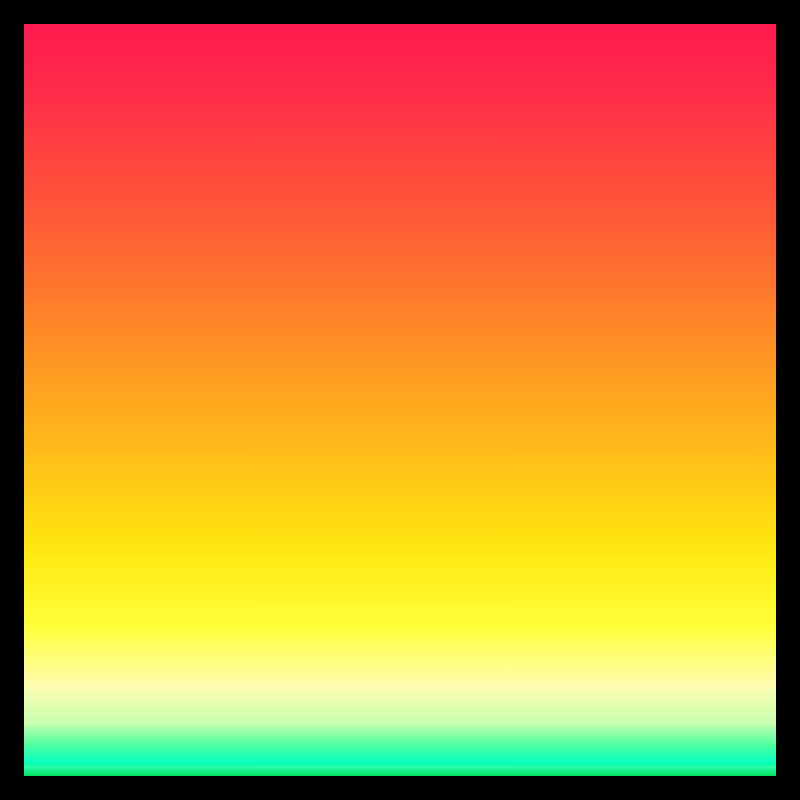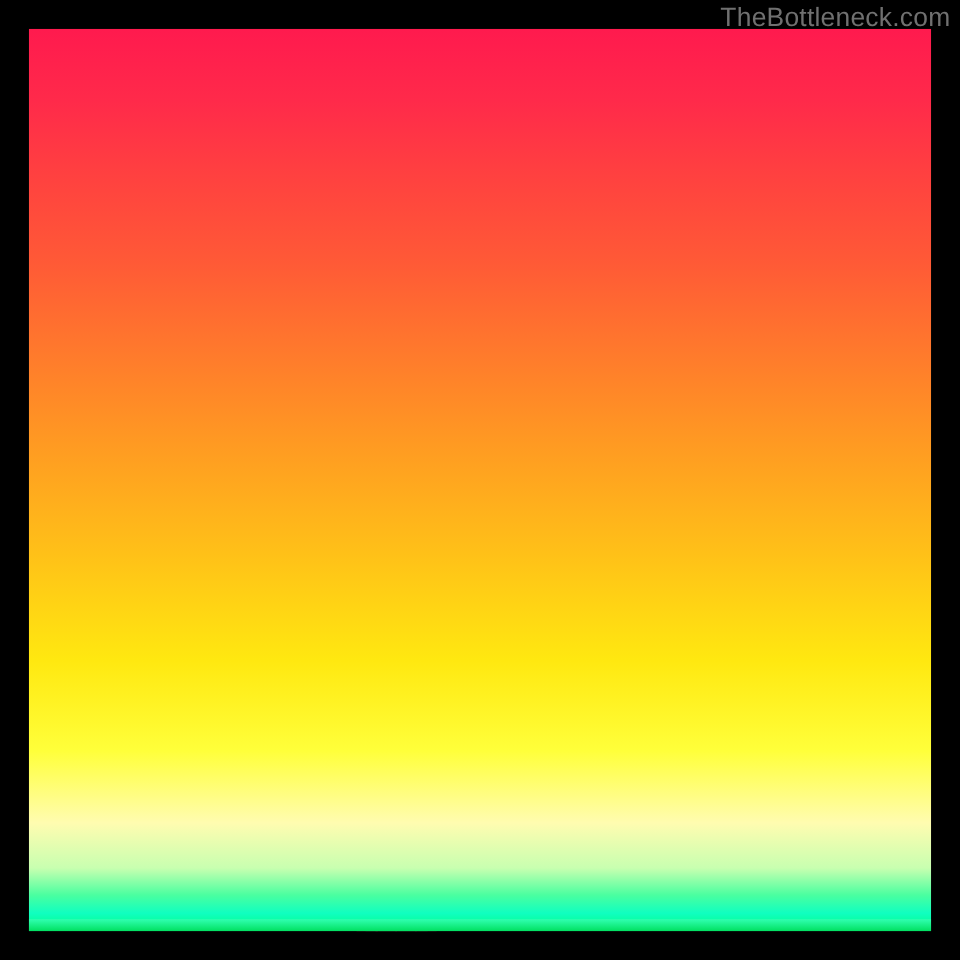--- a/index.html
+++ b/index.html
@@ -62,21 +62,20 @@
     font-size: 22px;
     letter-spacing: 0.2px;
     user-select: none;
   }
   svg { display: block; }
 </style>
 </head>
 <body>
 
 <div class="frame">
-  <div class="watermark">TheBottleneck.com</div>
   <div class="plot">
     <div class="gradient"></div>
     <div class="green-edge"></div>
     <svg id="chart-svg" width="752" height="752" viewBox="0 0 752 752">
         <path d="M 22.56 0 C 26.6208 17.596799999999998, 35.6448 59.85919999999998, 45.12 97.75999999999999 C 54.5952 135.6608, 64.3712 171.30560000000006, 75.2 210.56000000000006 C 86.0288 249.81440000000006, 94.45120000000001 280.6464, 105.28000000000002 315.84000000000003 C 116.10880000000002 351.03360000000004, 124.53119999999998 374.9472, 135.35999999999999 406.08 C 146.1888 437.21279999999996, 155.9648 463.0816, 165.44 488.8 C 174.9152 514.5184, 179.8784 528.6560000000001, 188 548.96 C 196.1216 569.264, 203.79200000000003 585.3568, 210.56000000000003 601.6 C 217.32800000000003 617.8432, 220.1856 625.6640000000001, 225.6 639.2 C 231.0144 652.736, 235.9024 665.9712, 240.64000000000001 676.8 C 245.37760000000003 687.6288, 247.85920000000002 691.2384, 251.92000000000002 699.36 C 255.98080000000002 707.4816000000001, 259.816 715.8288, 263.2 721.92 C 266.584 728.0111999999999, 268.01279999999997 729.1392000000001, 270.71999999999997 733.2 C 273.42719999999997 737.2608, 276.2096 741.096, 278.24 744.48 C 280.2704 747.864, 281.3232 750.6464, 282 752" fill="none" stroke="#000000" stroke-width="2.5" stroke-linecap="round"></path>
         <path d="M 330.88 752 C 332.2336 749.9696, 335.69280000000003 745.4576000000001, 338.40000000000003 740.72 C 341.10720000000003 735.9824, 341.85920000000004 733.1247999999999, 345.92 725.68 C 349.9808 718.2352, 355.5456 709.5120000000001, 360.96 699.36 C 366.3744 689.208, 369.23199999999997 681.4624, 376 669.28 C 382.76800000000003 657.0975999999999, 390.4384 645.2159999999999, 398.56 631.68 C 406.6816 618.144, 411.6448000000001 608.9696, 421.12000000000006 594.08 C 430.59520000000003 579.1904000000001, 439.0176 566.5568000000001, 451.2 548.96 C 463.38239999999996 531.3632, 475.264 515.2704, 488.8 496.32 C 502.336 477.3696, 511.5104 462.6304, 526.4 443.68 C 541.2896 424.7296, 555.2768 409.9904, 571.52 391.04 C 587.7632 372.0896, 600.3968 355.99679999999995, 616.64 338.4 C 632.8832 320.8032, 645.5168 308.8464, 661.76 293.28000000000003 C 678.0032 277.71360000000004, 690.6368 265.45599999999996, 706.88 251.91999999999996 C 723.1232 238.38399999999996, 743.8784 224.17120000000003, 752 218.08000000000004" fill="none" stroke="#000000" stroke-width="2.5" stroke-linecap="round"></path>
         <path d="M 282 752 C 290.7984 752, 322.0816 752, 330.88 752" fill="none" stroke="#00e060" stroke-width="3" stroke-linecap="round"></path>
         <g>
           <circle cx="255.68" cy="703.12" r="9" fill="#e77b7b"></circle>
           <circle cx="266.96" cy="734.704" r="9" fill="#e77b7b"></circle>

